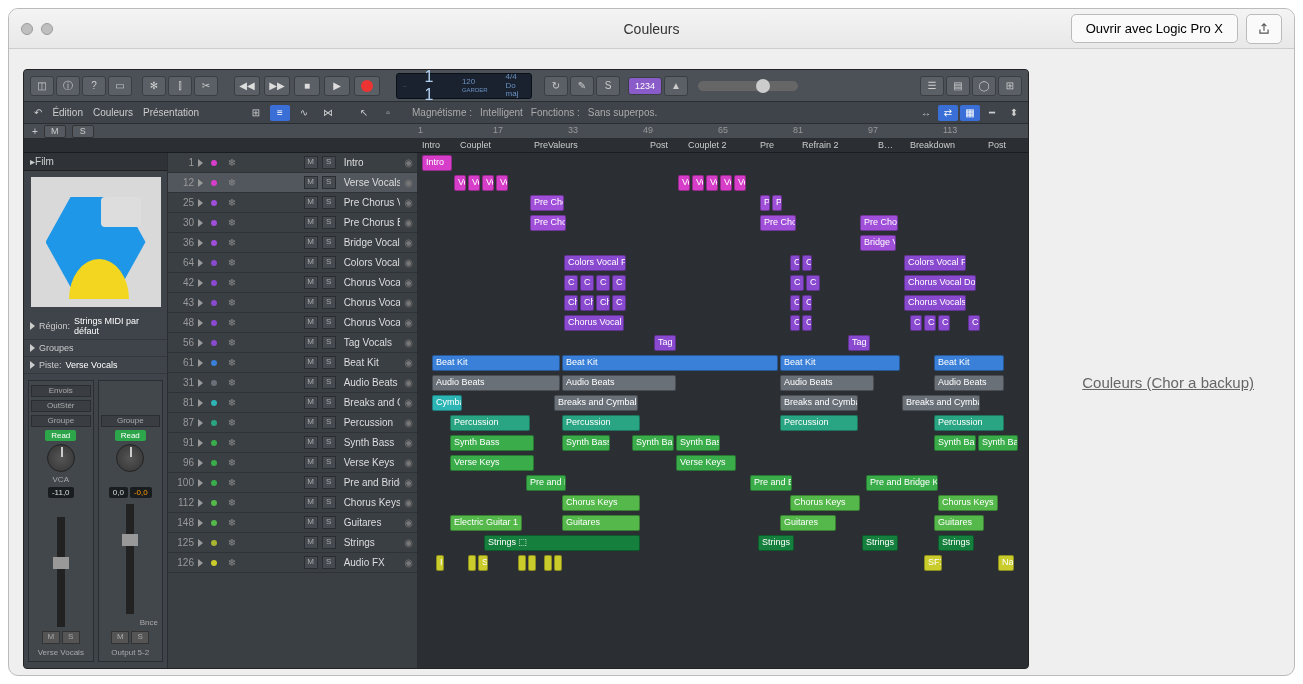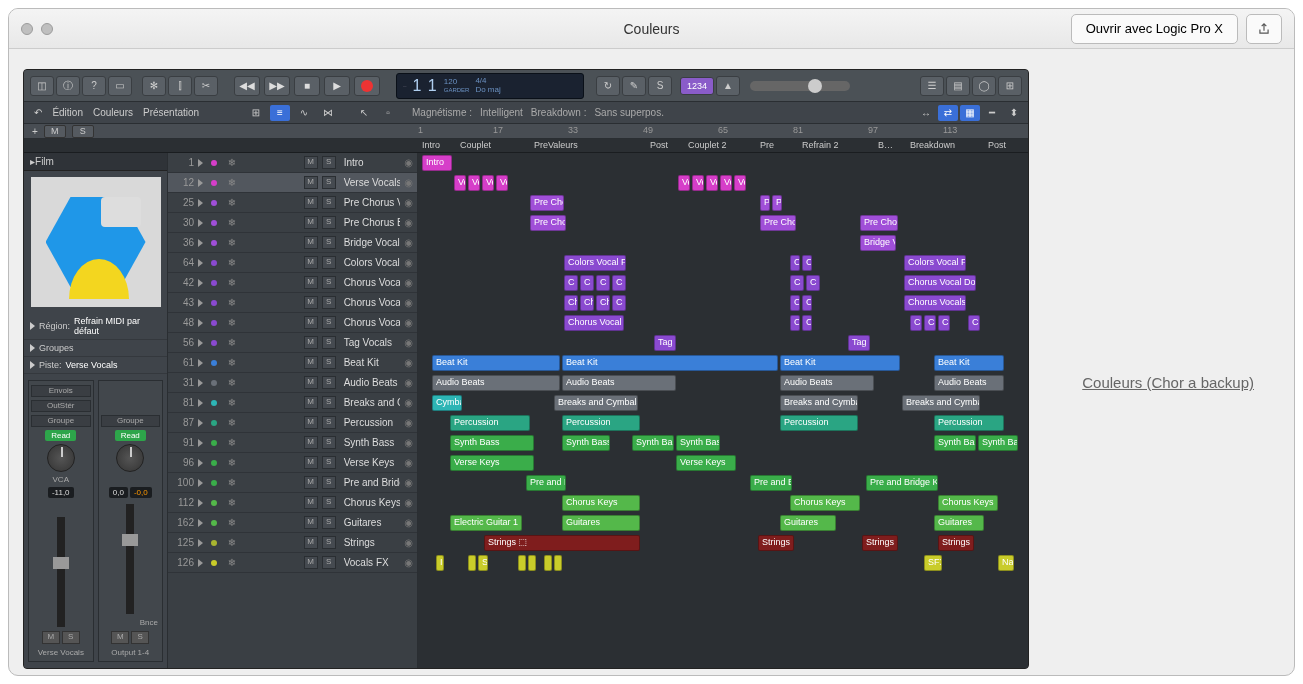--- a/index.html
+++ b/index.html
@@ -4,33 +4,33 @@
 <style>
 * { margin: 0; padding: 0; box-sizing: border-box; font-family: -apple-system, BlinkMacSystemFont, "Helvetica Neue", sans-serif; }
 body { background: #fff; width: 1303px; height: 684px; position: relative; }
 
 .outer-frame { position: absolute; left: 8px; top: 8px; width: 1287px; height: 668px; border: 1px solid #bbb; border-radius: 10px; background: #efefef; overflow: hidden; }
 
 .titlebar { height: 40px; display: flex; align-items: center; padding: 0 12px; background: linear-gradient(#f4f4f4,#e8e8e8); border-bottom: 1px solid #ccc; position: relative; }
 .traffic { display: flex; gap: 8px; }
 .traffic-btn { width: 12px; height: 12px; border-radius: 50%; background: #bfbfbf; border: 1px solid #9c9c9c; }
 .title-text { position: absolute; left: 50%; transform: translateX(-50%); font-size: 14px; color: #333; font-weight: 500; }
-.title-right { position: absolute; right: 12px; display: flex; gap: 8px; }
+.title-right { position: absolute; right: 12px; display: flex; gap: 8px; align-items: center; }
 .open-btn { background: #fafafa; border: 1px solid #bbb; border-radius: 5px; padding: 6px 14px; font-size: 13px; cursor: pointer; }
 .share-btn { width: 36px; height: 30px; background: #fafafa; border: 1px solid #bbb; border-radius: 5px; display: flex; align-items: center; justify-content: center; cursor: pointer; }
 
 .logic-window { position: absolute; left: 14px; top: 60px; width: 1006px; height: 600px; background: #3a3f44; border: 1px solid #222; border-radius: 4px; overflow: hidden; font-size: 10px; color: #ccc; }
 
 .top-toolbar { height: 32px; background: #4b5156; display: flex; align-items: center; padding: 0 6px; gap: 2px; border-bottom: 1px solid #2a2e32; }
 .tb-btn { width: 24px; height: 20px; background: #5a6066; border: 1px solid #3a3e42; border-radius: 3px; display: inline-flex; align-items: center; justify-content: center; color: #ccc; cursor: pointer; }
 .tb-group { display: flex; gap: 2px; }
 .transport { display: flex; gap: 4px; margin: 0 14px; }
 .transport-btn { width: 26px; height: 20px; display: flex; align-items: center; justify-content: center; color: #ddd; cursor: pointer; }
 .rec { width: 12px; height: 12px; border-radius: 50%; background: #e33; }
-.lcd { width: 188px; height: 26px; background: #1a2230; border: 1px solid #0a1018; border-radius: 3px; display: flex; align-items: center; color: #6a90c0; font-size: 9px; padding: 0 6px; gap: 6px; }
+.lcd { width: 136px; height: 26px; background: #1a2230; border: 1px solid #0a1018; border-radius: 3px; display: flex; align-items: center; color: #6a90c0; font-size: 9px; padding: 0 6px; gap: 18px; }
 .lcd-big { font-size: 16px; color: #b0cff0; letter-spacing: 1px; }
 .lcd-col { display: flex; flex-direction: column; line-height: 1; gap: 1px; font-size: 8px; }
 .chip { height: 18px; padding: 0 6px; background: #5a6066; border-radius: 3px; display: flex; align-items: center; font-size: 9px; color: #ddd; border: 1px solid #3a3e42; }
 .chip-purple { background: #8a5cc9; color: #fff; }
 .vol-slider { width: 100px; height: 10px; background: #666; border-radius: 5px; position: relative; margin: 0 8px; }
 .vol-thumb { width: 14px; height: 14px; background: #ccc; border-radius: 50%; position: absolute; top: -2px; left: 58px; }
 
 .menu-bar { height: 22px; background: #3f444a; display: flex; align-items: center; padding: 0 4px; gap: 2px; border-bottom: 1px solid #2a2e32; position: relative; font-size: 10px; }
 .menu-left { display: flex; align-items: center; gap: 10px; padding-left: 6px; width: 216px; }
 .menu-item { color: #ccc; cursor: pointer; }
@@ -88,21 +88,21 @@
 .region { position: absolute; height: 16px; border-radius: 2px; font-size: 9px; color: #fff; padding: 1px 3px; overflow: hidden; white-space: nowrap; border: 1px solid rgba(0,0,0,0.3); }
 .r-pink { background: #d63ec9; }
 .r-purple { background: #a04fd8; }
 .r-purple2 { background: #8a4ad0; }
 .r-blue { background: #3a7fd8; }
 .r-gray { background: #6a7078; }
 .r-cyan { background: #2db5b5; }
 .r-teal { background: #2aa583; }
 .r-green { background: #3aad4a; }
 .r-green2 { background: #54b84a; }
-.r-olive { background: #7f1d1d; }
+.r-olive { background: #15803d; }
 .r-yellow { background: #c9cc2a; }
 
 .backup-link { position: absolute; right: 40px; top: 365px; font-size: 15px; color: #666; text-decoration: underline; cursor: pointer; }
 .tri { display: inline-block; width: 0; height: 0; }
 .tri-r { border-top: 4px solid transparent; border-bottom: 4px solid transparent; border-left: 5px solid currentColor; }
 </style>
 </head>
 <body>
 
 <div class="outer-frame">
@@ -191,21 +191,21 @@
         <div class="tool-btn tool-active">≡</div>
         <div class="tool-btn">∿</div>
         <div class="tool-btn">⋈</div>
         <div style="width:8px"></div>
         <div class="tool-btn">↖</div>
         <div class="tool-btn">▫</div>
       </div>
       <div class="menu-snap">
         <span>Magnétisme :</span>
         <span>Intelligent</span>
-        <span>Breakdown :</span>
+        <span>Fonctions :</span>
         <span>Sans superpos.</span>
       </div>
       <div class="menu-rbtns">
         <div class="tool-btn">↔</div>
         <div class="tool-btn tool-active">⇄</div>
         <div class="tool-btn tool-active">▦</div>
         <div class="tool-btn">━</div>
         <div class="tool-btn">⬍</div>
       </div>
     </div>
@@ -251,21 +251,21 @@
       <div class="inspector">
         <div class="insp-header">▸ <span>Film</span></div>
         <div class="artwork">
           <div class="hex"></div>
           <div class="eyepatch"></div>
           <div class="yellow-arc"></div>
         </div>
         <div class="insp-row">
             <span class="tri tri-r"></span>
             <span>Région:</span> 
-            <span style="color:#fff">Refrain MIDI par défaut</span>
+            <span style="color:#fff">Strings MIDI par défaut</span>
           </div>
         <div class="insp-row">
             <span class="tri tri-r"></span>
             <span>Groupes</span>
           </div>
         <div class="insp-row">
             <span class="tri tri-r"></span>
             <span>Piste:</span> 
             <span style="color:#fff">Verse Vocals</span>
           </div>
@@ -302,21 +302,21 @@
               </div>
             <div class="fader-area">
               <div class="fader">
                   <div class="fader-thumb" style="top:30px"></div>
                 </div>
               <div style="align-self:flex-end;margin-right:2px">Bnce</div>
               <div class="mx-btns">
                   <div class="mx-ms">M</div>
                   <div class="mx-ms">S</div>
                 </div>
-              <div>Output 1-4</div>
+              <div>Output 5-2</div>
             </div>
           </div>
         </div>
       </div>
 
       <div class="tracks-col" id="tracks">
           <div class="track-row">
             <span class="tnum">1</span>
     <span class="tplay tri tri-r"></span>
     <span class="ticon">
@@ -544,21 +544,21 @@
               <span class="tdot" style="background:#54b84a"></span>
             </span>
     <span style="width:14px;text-align:center;color:#888">❄</span>
     <span style="flex:1"></span>
     <span class="tm">M</span>
     <span class="ts">S</span>
     <span class="tname">Chorus Keys</span>
     <span style="color:#777">◉</span>
           </div>
           <div class="track-row">
-            <span class="tnum">162</span>
+            <span class="tnum">148</span>
     <span class="tplay tri tri-r"></span>
     <span class="ticon">
               <span class="tdot" style="background:#54b84a"></span>
             </span>
     <span style="width:14px;text-align:center;color:#888">❄</span>
     <span style="flex:1"></span>
     <span class="tm">M</span>
     <span class="ts">S</span>
     <span class="tname">Guitares</span>
     <span style="color:#777">◉</span>
@@ -579,21 +579,21 @@
           <div class="track-row">
             <span class="tnum">126</span>
     <span class="tplay tri tri-r"></span>
     <span class="ticon">
               <span class="tdot" style="background:#c9cc2a"></span>
             </span>
     <span style="width:14px;text-align:center;color:#888">❄</span>
     <span style="flex:1"></span>
     <span class="tm">M</span>
     <span class="ts">S</span>
-    <span class="tname">Vocals FX</span>
+    <span class="tname">Audio FX</span>
     <span style="color:#777">◉</span>
           </div>
         </div>
 
       <div class="arrange" id="arrange">
           <div class="region r-pink" style="top: 2px; left: 4px; width: 30px;">Intro</div>
           <div class="region r-pink" style="top: 22px; left: 36px; width: 12px;">Ve</div>
           <div class="region r-pink" style="top: 22px; left: 50px; width: 12px;">Ve</div>
           <div class="region r-pink" style="top: 22px; left: 64px; width: 12px;">Ve</div>
           <div class="region r-pink" style="top: 22px; left: 78px; width: 12px;">Ve</div>

